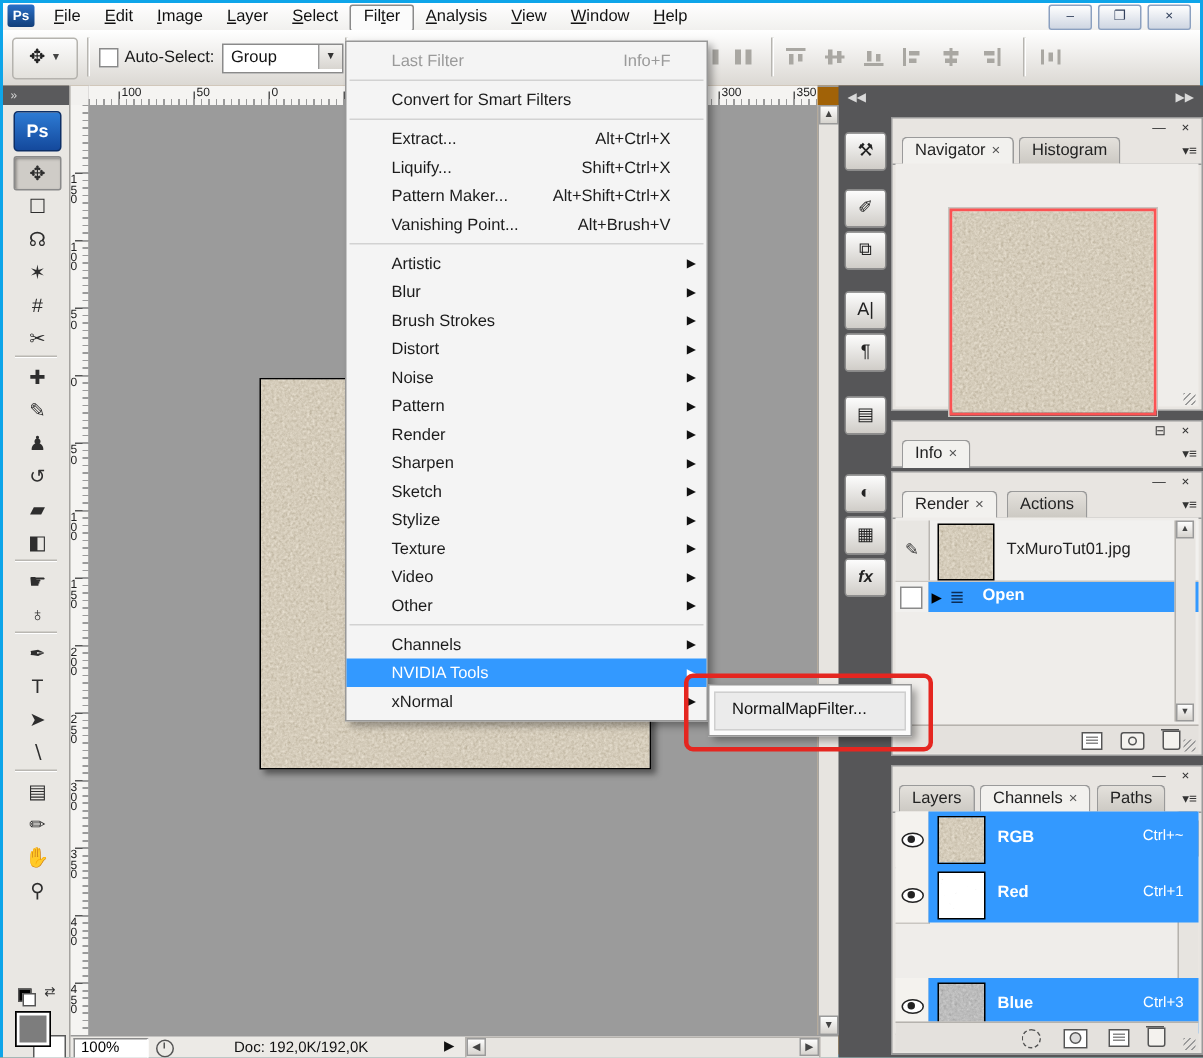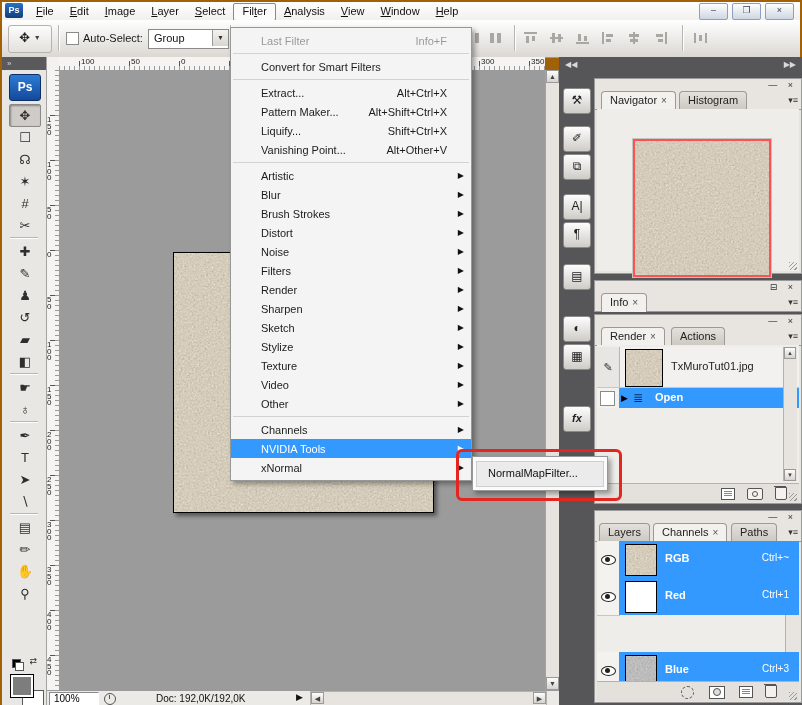--- a/index.html
+++ b/index.html
@@ -1,18 +1,18 @@
 <!DOCTYPE html>
 <html><head>
 <meta charset="utf-8">
 <style>
   html,body{margin:0;padding:0}
   body{width:802px;height:705px;position:relative;overflow:hidden;
        font-family:"Liberation Sans","DejaVu Sans",sans-serif;background:#ece9e2;}
-  #app{position:absolute;inset:0;border:2px solid #a16207;box-sizing:border-box;background:#a16207}
+  #app{position:absolute;inset:0;border:2px solid #0ea5e9;box-sizing:border-box;background:#a16207}
 
   
   #menubar{position:absolute;left:0;top:0;width:798px;height:18px;background:linear-gradient(#ffffff,#f1f0ee);border-bottom:1px solid #c8c6c2}
   #ps-badge{position:absolute;left:3px;top:1px;width:18px;height:15px;background:linear-gradient(#2a70c8,#123f7a);color:#fff;
             font-size:9px;font-weight:bold;text-align:center;line-height:15px;border-radius:2px}
   #menubar-items{position:absolute;left:26px;top:0;height:18px;display:flex}
   .mbi{height:16px;line-height:16px;margin-top:1px;padding:0 8px;font-size:11px;color:#111;cursor:default}
   .mbi u{text-decoration:underline}
   .mbi.active{border:1px solid #8a8a8a;background:#fbfbfb;line-height:14px;border-radius:2px}
   #win-controls{position:absolute;right:6px;top:1px;display:flex;gap:4px}
@@ -375,21 +375,21 @@
     </div>
     <div id="dock-icons">
         <div class="dockicon" style="top: 31px;"><span>⚒</span></div>
         <div class="dockicon" style="top: 69px;"><span>✐</span></div>
         <div class="dockicon" style="top: 97px;"><span>⧉</span></div>
         <div class="dockicon" style="top: 137px;"><span>A|</span></div>
         <div class="dockicon" style="top: 165px;"><span>¶</span></div>
         <div class="dockicon" style="top: 207px;"><span>▤</span></div>
         <div class="dockicon" style="top: 259px;"><span>◐</span></div>
         <div class="dockicon" style="top: 287px;"><span>▦</span></div>
-        <div class="dockicon" style="top: 315px; margin-top: 34px;"><span style="font-style: italic; font-weight: bold; font-size: 11px;">fx</span></div>
+        <div class="dockicon" style="top: 315px;"><span style="font-style: italic; font-weight: bold; font-size: 11px;">fx</span></div>
       </div>
 
     <div class="panelgroup" style="top:21px;height:196px">
       <div class="pg-ctl">— ×</div>
       <div class="tabrow">
         <span class="pmenu">▾≡</span>
       <div class="tab active" style="left: 6px;"><span>Navigator</span><span class="tx">×</span></div>
           <div class="tab" style="left: 84px;"><span>Histogram</span></div>
         </div>
       <div class="pg-content" style="top:30px;height:162px">
@@ -531,30 +531,30 @@
       <div class="msep"></div>
       <div class="mi">
         <span class="lab">Convert for Smart Filters</span>
       </div>
       <div class="msep"></div>
       <div class="mi">
         <span class="lab">Extract...</span>
         <span class="sc">Alt+Ctrl+X</span>
       </div>
       <div class="mi">
+        <span class="lab">Liquify...</span>
+        <span class="sc">Shift+Ctrl+X</span>
+      </div>
+      <div class="mi">
         <span class="lab">Pattern Maker...</span>
         <span class="sc">Alt+Shift+Ctrl+X</span>
       </div>
       <div class="mi">
-        <span class="lab">Liquify...</span>
-        <span class="sc">Shift+Ctrl+X</span>
-      </div>
-      <div class="mi">
         <span class="lab">Vanishing Point...</span>
-        <span class="sc">Alt+Other+V</span>
+        <span class="sc">Alt+Brush+V</span>
       </div>
       <div class="msep"></div>
       <div class="mi">
         <span class="lab">Artistic</span>
         <span class="arr">▶</span>
       </div>
       <div class="mi">
         <span class="lab">Blur</span>
         <span class="arr">▶</span>
       </div>
@@ -564,21 +564,21 @@
       </div>
       <div class="mi">
         <span class="lab">Distort</span>
         <span class="arr">▶</span>
       </div>
       <div class="mi">
         <span class="lab">Noise</span>
         <span class="arr">▶</span>
       </div>
       <div class="mi">
-        <span class="lab">Filters</span>
+        <span class="lab">Pattern</span>
         <span class="arr">▶</span>
       </div>
       <div class="mi">
         <span class="lab">Render</span>
         <span class="arr">▶</span>
       </div>
       <div class="mi">
         <span class="lab">Sharpen</span>
         <span class="arr">▶</span>
       </div>

